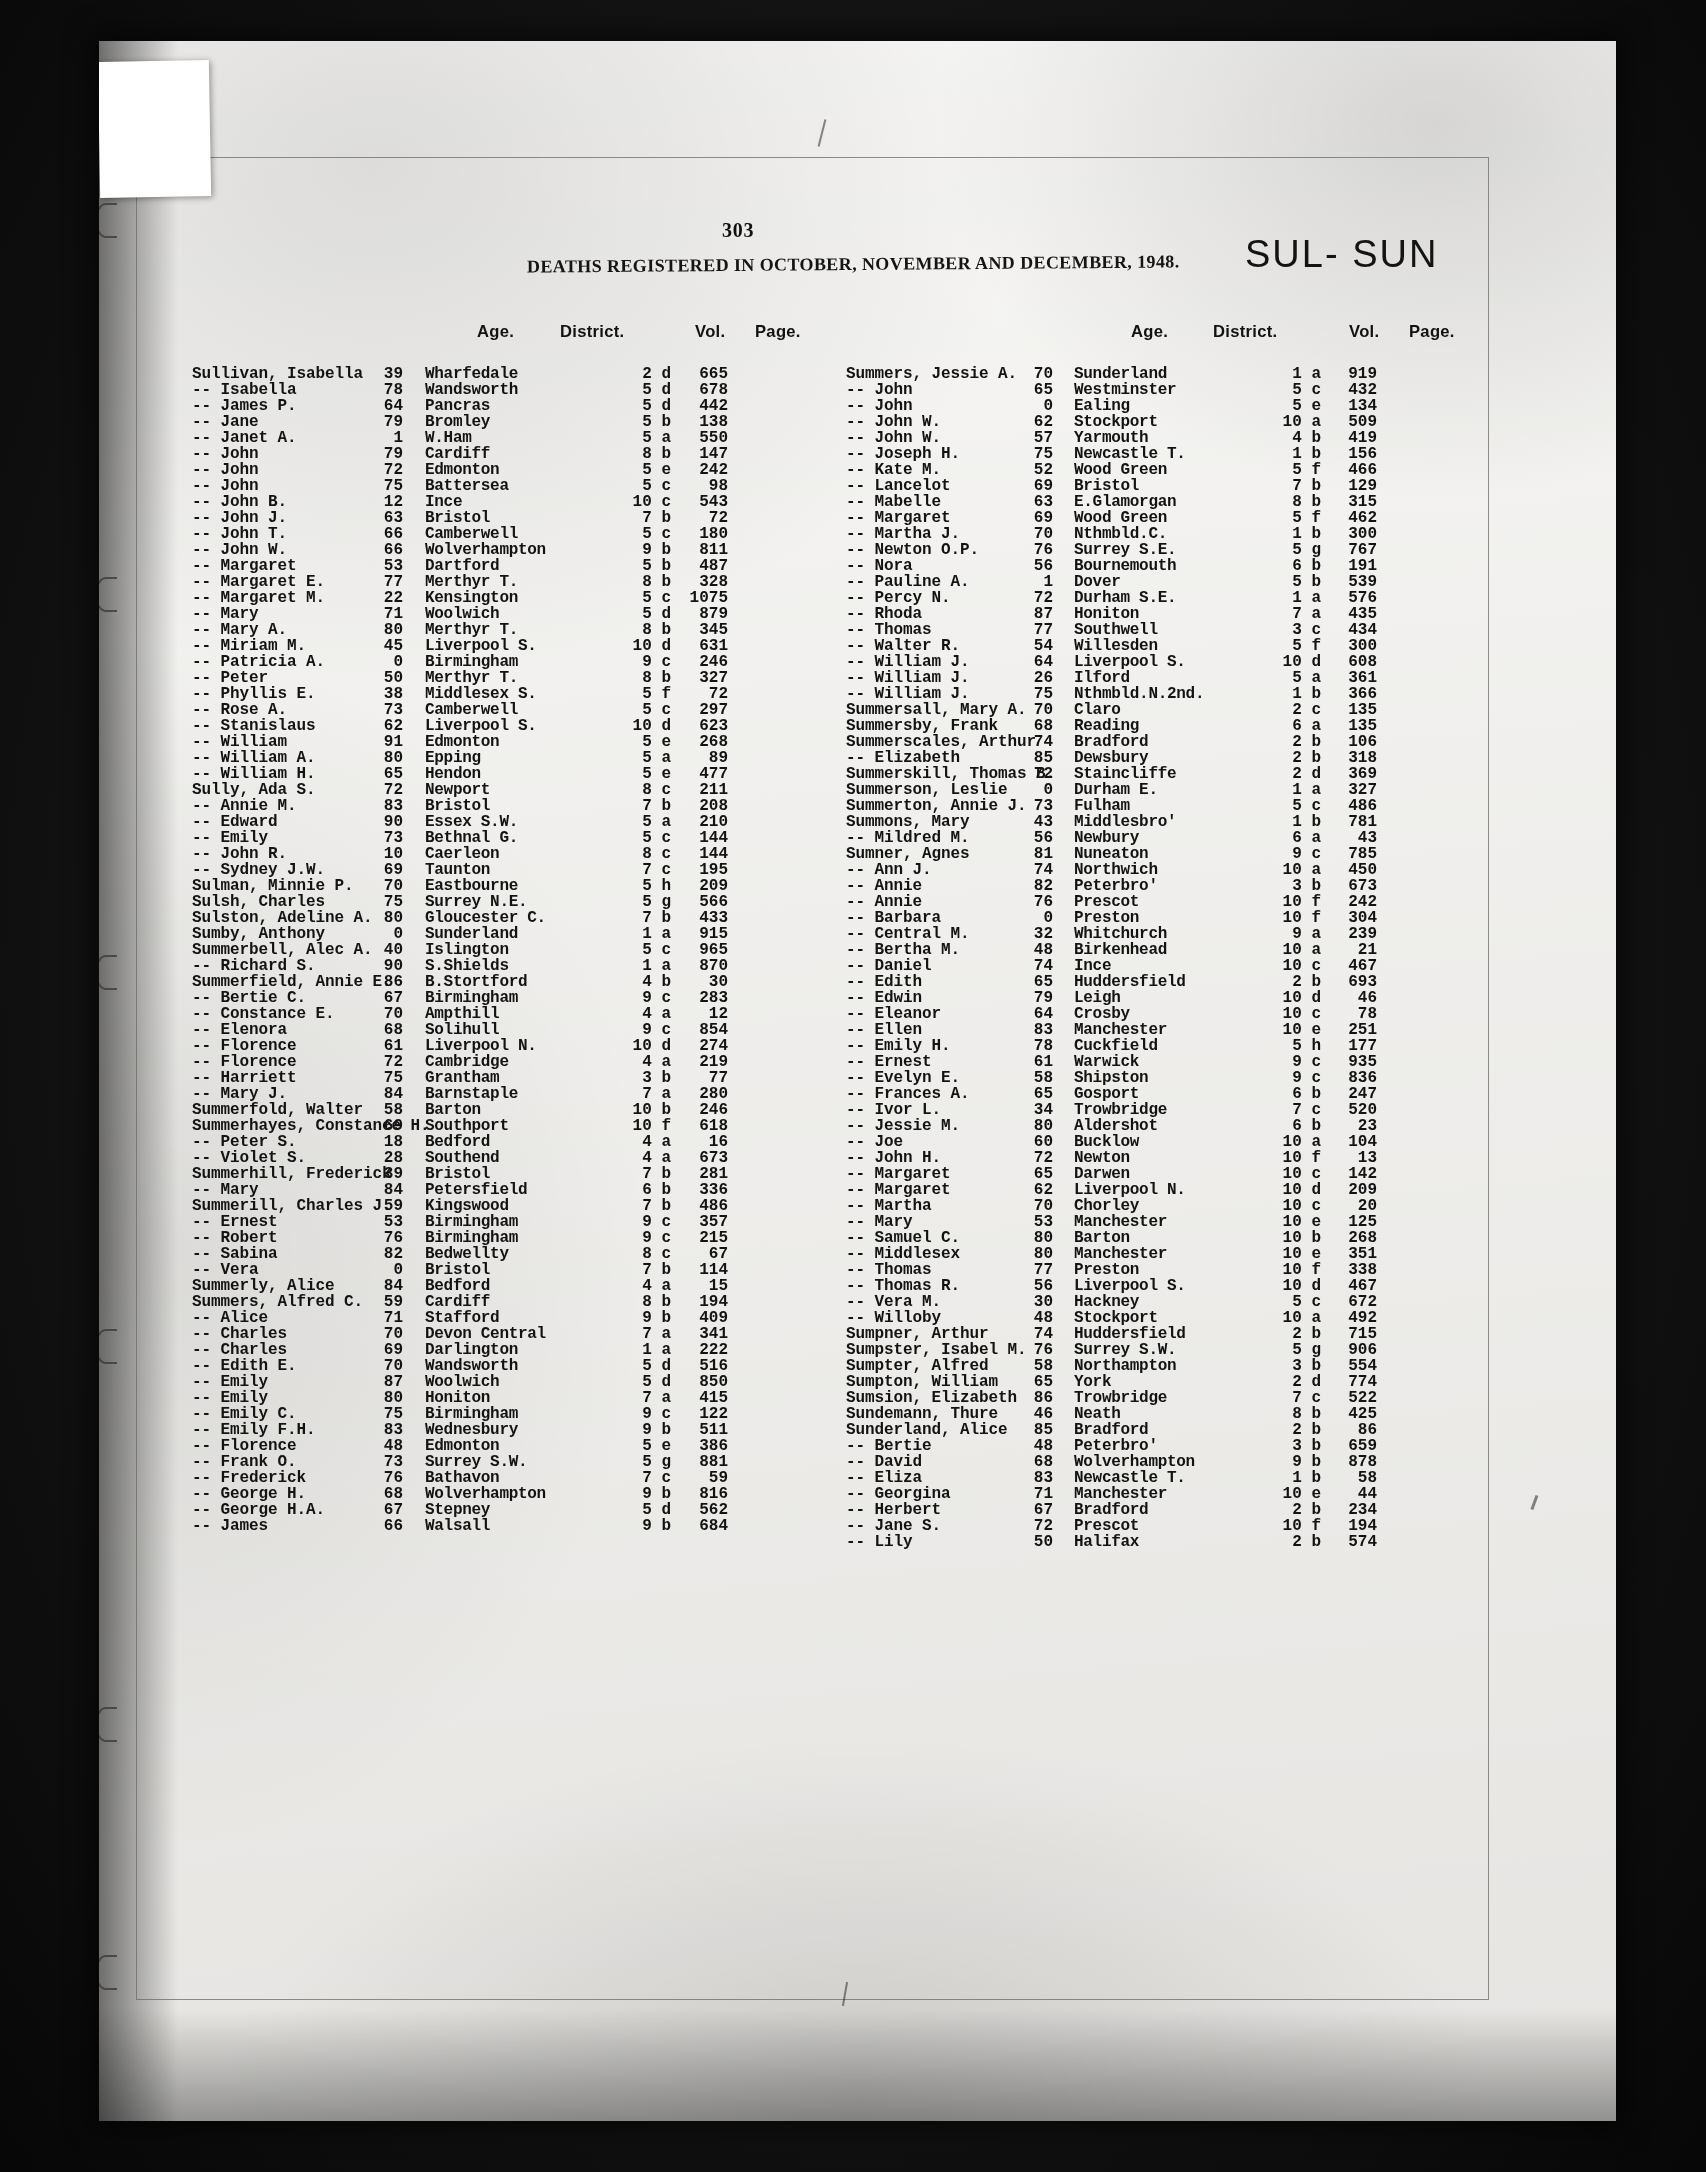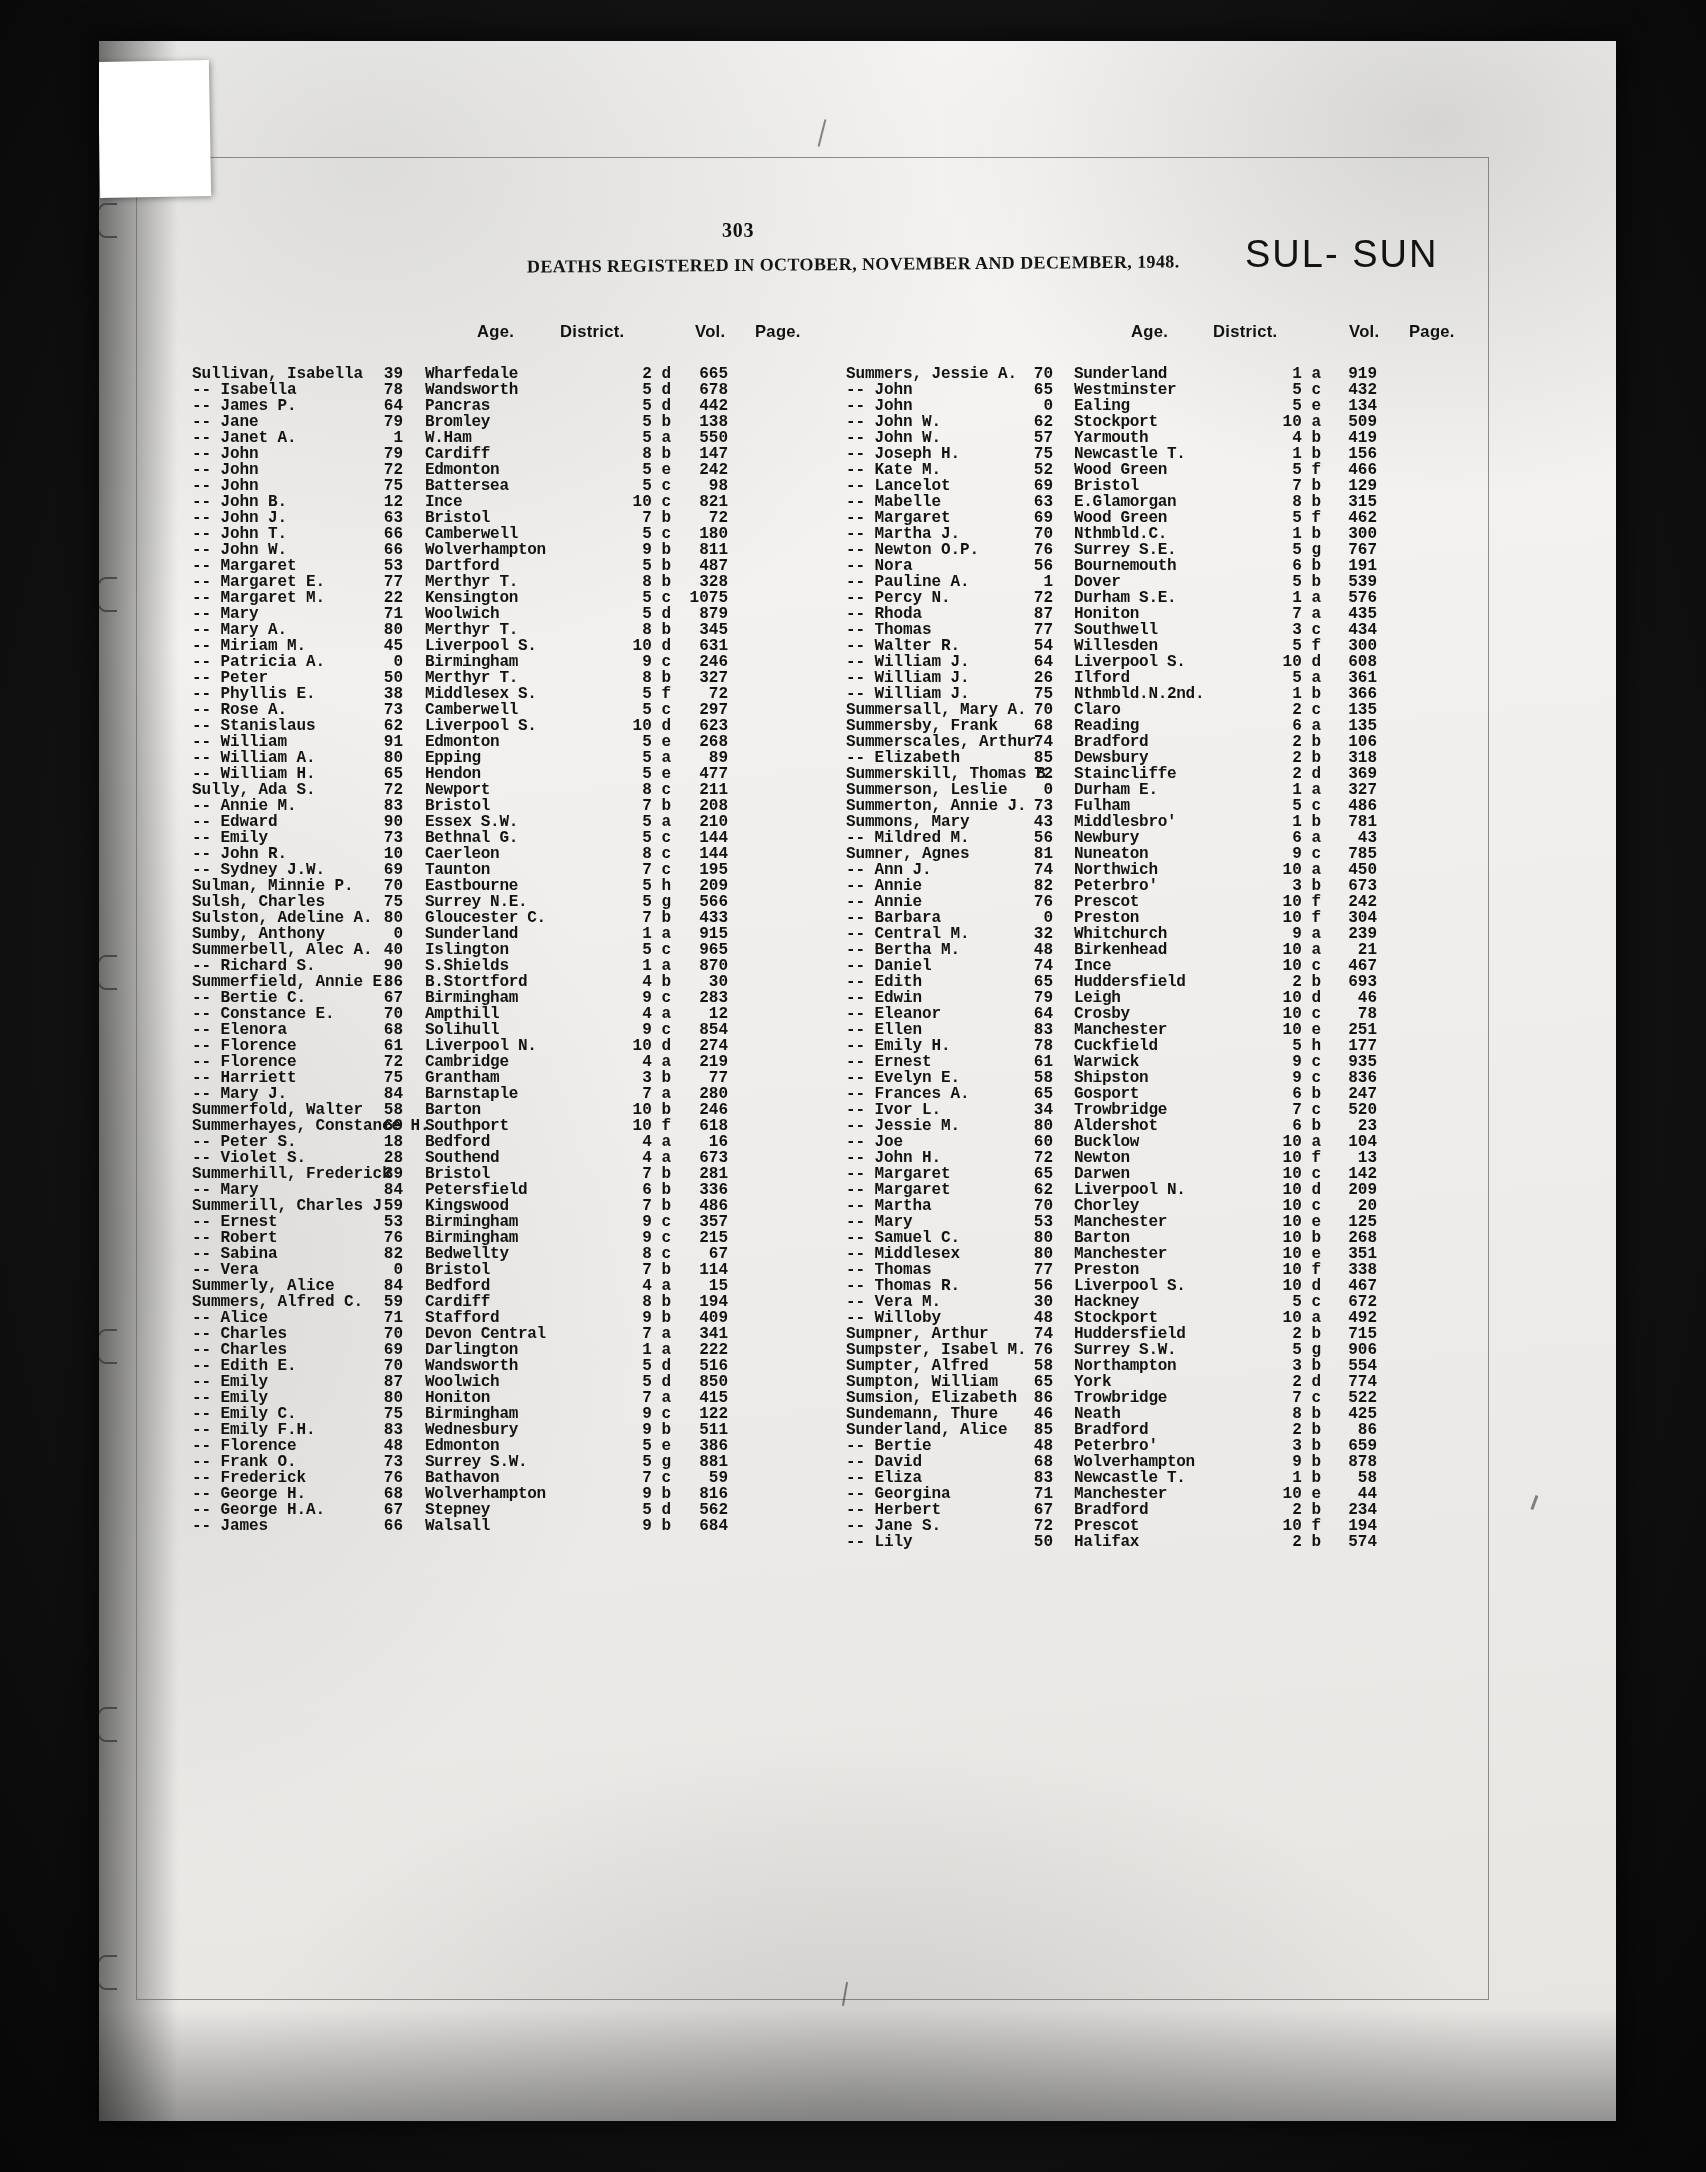--- a/index.html
+++ b/index.html
@@ -265,21 +265,21 @@
         <span class="age">75</span>
         <span class="dist">Battersea</span>
         <span class="vol">5 c</span>
         <span class="pg">98</span>
       </div>
       <div class="row">
         <span class="nm">-- John B.</span>
         <span class="age">12</span>
         <span class="dist">Ince</span>
         <span class="vol">10 c</span>
-        <span class="pg">821</span>
+        <span class="pg">543</span>
       </div>
       <div class="row">
         <span class="nm">-- John J.</span>
         <span class="age">63</span>
         <span class="dist">Bristol</span>
         <span class="vol">7 b</span>
         <span class="pg">72</span>
       </div>
       <div class="row">
         <span class="nm">-- John T.</span>

